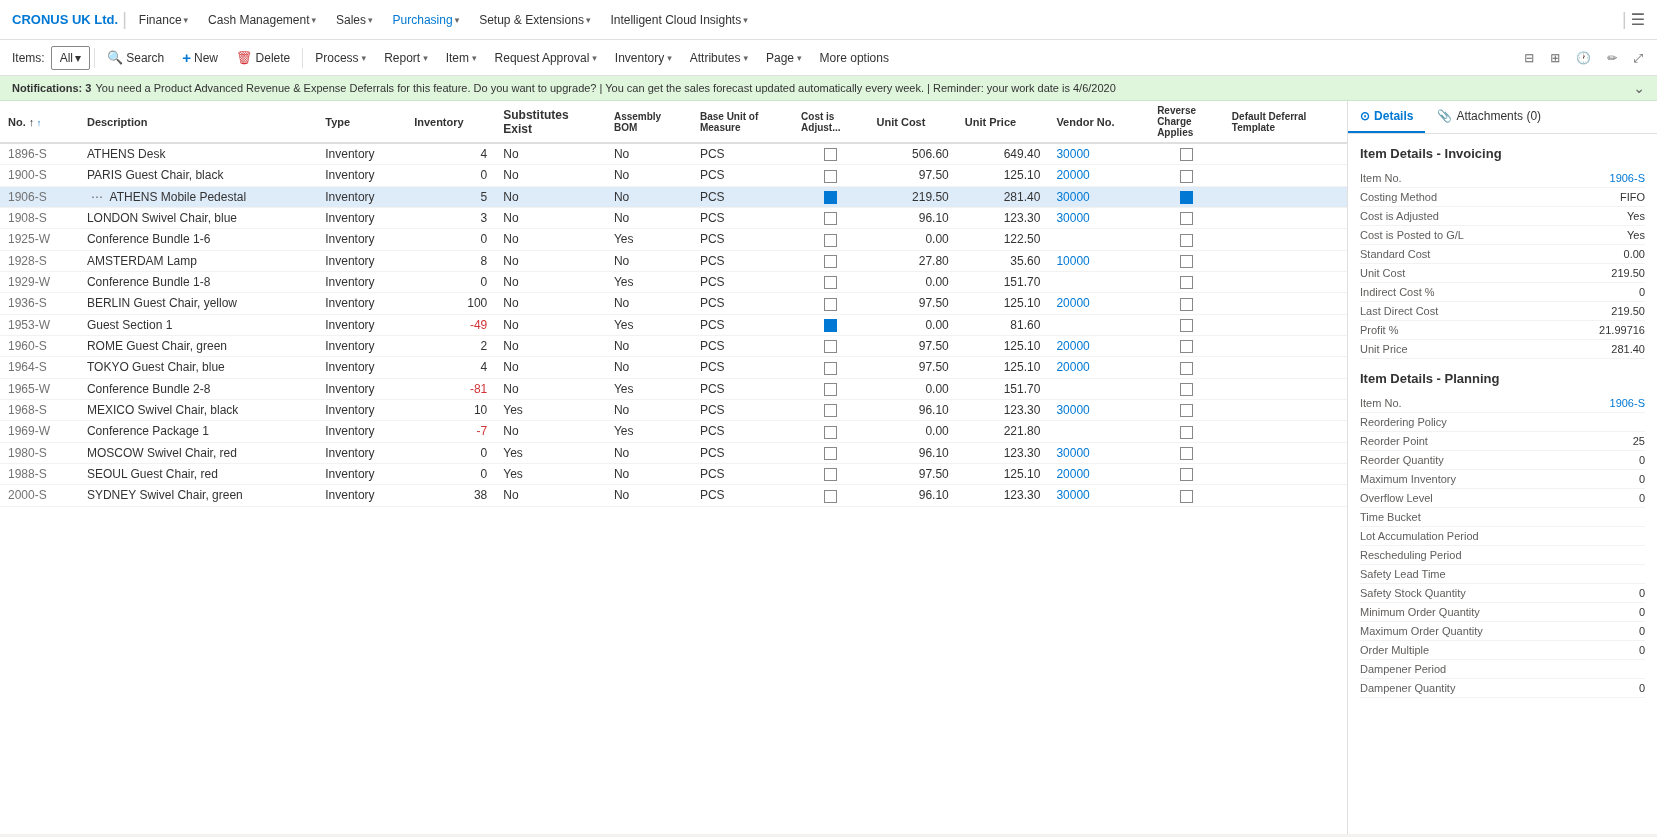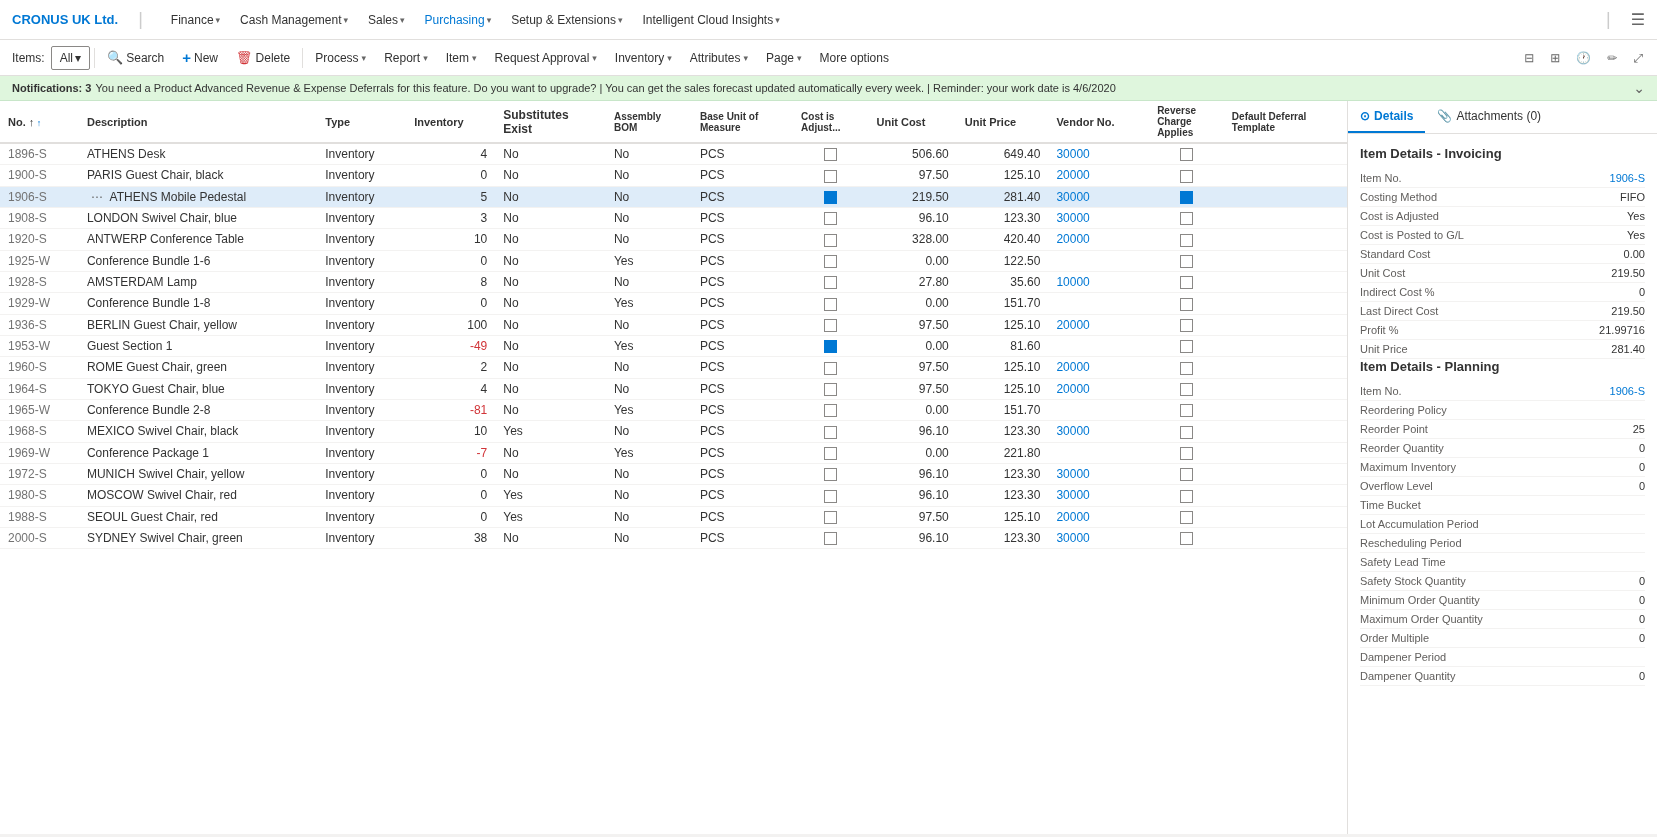--- a/index.html
+++ b/index.html
@@ -1,21 +1,21 @@
 <!DOCTYPE html>
 <html><head>
   <meta charset="utf-8">
   <style>
     * { box-sizing: border-box; margin: 0; padding: 0; }
     body { font-family: 'Segoe UI', Arial, sans-serif; font-size: 12px; background: #f3f2f1; color: #333; overflow: hidden; }
     
     
     .top-nav {
       display: flex; align-items: center; background: #fff; border-bottom: 1px solid #e1dfdd;
-      height: 40px; padding: 0 12px; gap: 20px;
+      height: 40px; padding: 0 12px; gap: 4px;
     }
     .company-name { font-weight: 600; font-size: 13px; color: #0078d4; white-space: nowrap; }
     .nav-separator { color: #ccc; font-size: 18px; }
     .nav-menu { display: flex; gap: 4px; }
     .nav-item {
       padding: 4px 8px; cursor: pointer; font-size: 12px; color: #333;
       display: flex; align-items: center; gap: 2px; border-radius: 2px;
     }
     .nav-item.active { color: #0078d4; }
     .nav-chevron { font-size: 9px; color: #666; }
@@ -86,21 +86,21 @@
       overflow-y: auto; display: flex; flex-direction: column;
     }
     .panel-tabs { display: flex; border-bottom: 1px solid #e1dfdd; background: #fff; }
     .panel-tab {
       padding: 8px 12px; cursor: pointer; font-size: 12px; color: #333;
       border-bottom: 2px solid transparent; display: flex; align-items: center; gap: 4px;
     }
     .panel-tab.active { color: #0078d4; border-bottom-color: #0078d4; font-weight: 600; }
     .panel-content { padding: 12px; flex: 1; }
     
-    .panel-section-title { font-size: 13px; font-weight: 600; color: #333; margin-bottom: 8px; }
+    .panel-section-title { font-size: 13px; font-weight: 600; color: #333; margin-bottom: 8px; margin-top: 12px; }
     .panel-section-title:first-child { margin-top: 0; }
     .panel-row { display: flex; justify-content: space-between; align-items: center; padding: 3px 0; border-bottom: 1px solid #f3f2f1; }
     .panel-label { font-size: 11px; color: #605e5c; flex: 1; }
     .panel-value { font-size: 11px; color: #333; text-align: right; }
     .panel-value.link { color: #0078d4; cursor: pointer; }
     
     
     ::-webkit-scrollbar { width: 6px; height: 6px; }
     ::-webkit-scrollbar-track { background: #f3f2f1; }
     ::-webkit-scrollbar-thumb { background: #c8c6c4; border-radius: 3px; }
@@ -281,38 +281,20 @@
     <td>No</td>
     <td>PCS</td>
     <td class="center"><span class="cb "></span></td>
     <td class="num">96.10</td>
     <td class="num">123.30</td>
     <td><span class="vendor-link">30000</span></td>
     <td class="center"><span class="cb "></span></td>
     <td></td>
   </tr>
           <tr>
-    <td class="no-col">1920-S</td>
-    <td>
-      
-      ANTWERP Conference Table
-    </td>
-    <td>Inventory</td>
-    <td class="num ">10</td>
-    <td>No</td>
-    <td>No</td>
-    <td>PCS</td>
-    <td class="center"><span class="cb "></span></td>
-    <td class="num">328.00</td>
-    <td class="num">420.40</td>
-    <td><span class="vendor-link">20000</span></td>
-    <td class="center"><span class="cb "></span></td>
-    <td></td>
-  </tr>
-          <tr>
     <td class="no-col">1925-W</td>
     <td>
       
       Conference Bundle 1-6
     </td>
     <td>Inventory</td>
     <td class="num ">0</td>
     <td>No</td>
     <td>Yes</td>
     <td>PCS</td>
@@ -475,38 +457,20 @@
     </td>
     <td>Inventory</td>
     <td class="num neg">-7</td>
     <td>No</td>
     <td>Yes</td>
     <td>PCS</td>
     <td class="center"><span class="cb "></span></td>
     <td class="num">0.00</td>
     <td class="num">221.80</td>
     <td></td>
-    <td class="center"><span class="cb "></span></td>
-    <td></td>
-  </tr>
-          <tr>
-    <td class="no-col">1972-S</td>
-    <td>
-      
-      MUNICH Swivel Chair, yellow
-    </td>
-    <td>Inventory</td>
-    <td class="num ">0</td>
-    <td>No</td>
-    <td>No</td>
-    <td>PCS</td>
-    <td class="center"><span class="cb "></span></td>
-    <td class="num">96.10</td>
-    <td class="num">123.30</td>
-    <td><span class="vendor-link">30000</span></td>
     <td class="center"><span class="cb "></span></td>
     <td></td>
   </tr>
           <tr>
     <td class="no-col">1980-S</td>
     <td>
       
       MOSCOW Swivel Chair, red
     </td>
     <td>Inventory</td>

